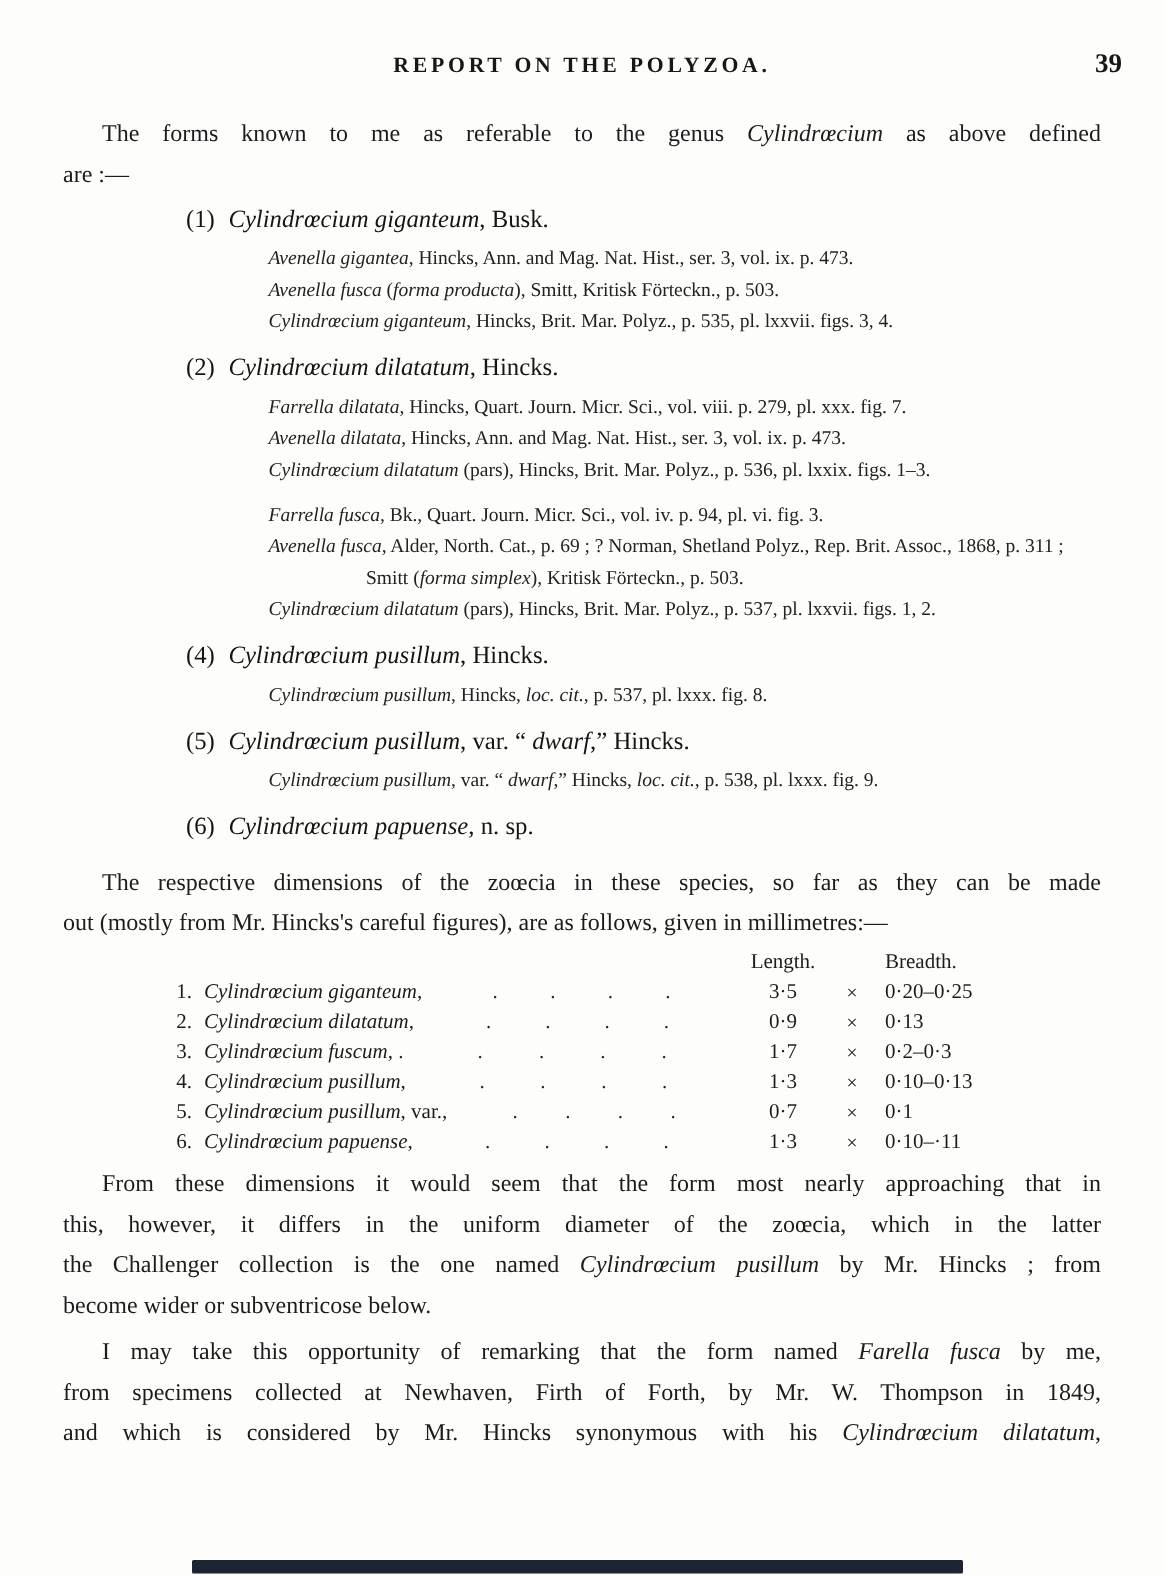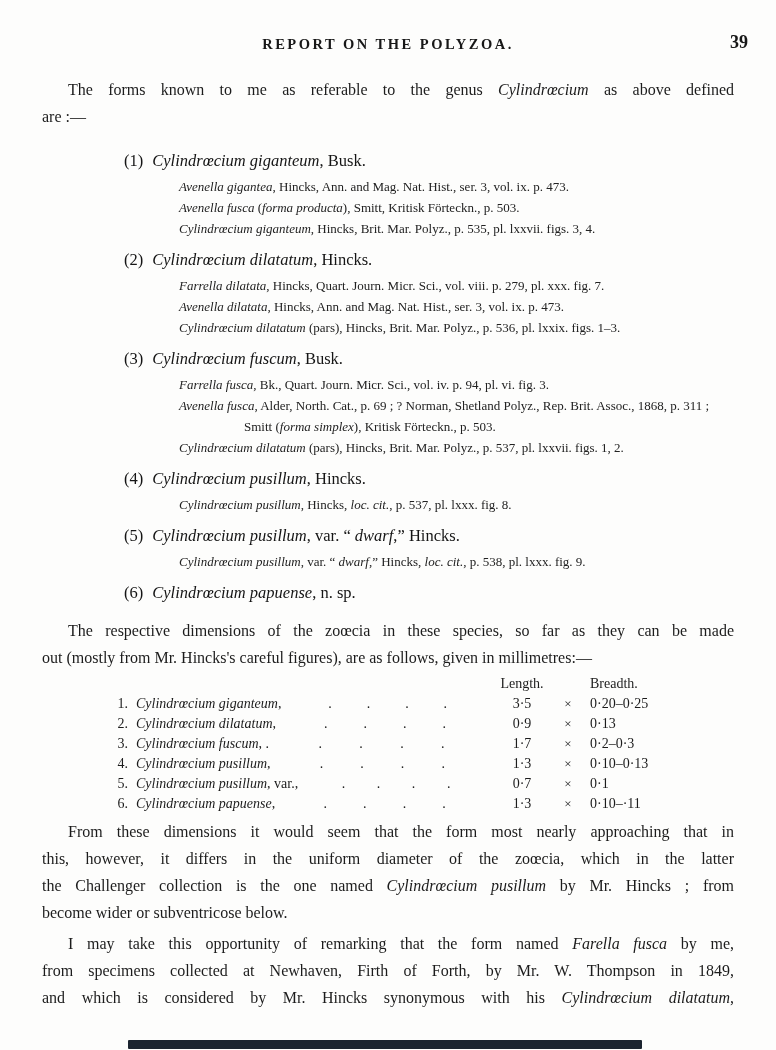--- a/index.html
+++ b/index.html
@@ -29,21 +29,21 @@
   
   .jline{
     font-size:16px;line-height:27px;
     text-align:justify;text-align-last:justify;
     color:#1c1c1c;
   }
   .jline.lastline{text-align-last:left;}
   .jline.firstline{text-indent:26px;}
   .jline i{font-style:italic;}
   
-  #species-list{margin-top:19px;}
+  #species-list{margin-top:4px;}
   .sp-entry{margin-bottom:9px;}
   .sp-heading{
     margin-left:82px;
     font-size:16.5px;line-height:24px;color:#151515;
   }
   .sp-heading .sp-num{display:inline-block;margin-right:9px;font-style:normal;}
   .sp-refs{margin-left:137px;margin-top:3px;}
   .ref-line{
     font-size:13px;line-height:21px;color:#222;
     margin-left:65px;text-indent:-65px;
@@ -98,21 +98,20 @@
       </div>
       <div class="sp-entry">
         <div class="sp-heading"><span class="sp-num">(2)</span><i>Cylindrœcium dilatatum</i><span>, Hincks.</span></div>
         <div class="sp-refs">
           <div class="ref-line"><i>Farrella dilatata</i><span>, Hincks, Quart. Journ. Micr. Sci., vol. viii. p. 279, pl. xxx. fig. 7.</span></div>
           <div class="ref-line"><i>Avenella dilatata</i><span>, Hincks, Ann. and Mag. Nat. Hist., ser. 3, vol. ix. p. 473.</span></div>
           <div class="ref-line"><i>Cylindrœcium dilatatum</i><span> (pars), Hincks, Brit. Mar. Polyz., p. 536, pl. lxxix. figs. 1–3.</span></div>
         </div>
       </div>
       <div class="sp-entry">
-        <div class="sp-heading"><span class="sp-num">(3)</span><i>Cylindrœcium fuscum</i><span>, Busk.</span></div>
         <div class="sp-refs">
           <div class="ref-line"><i>Farrella fusca</i><span>, Bk., Quart. Journ. Micr. Sci., vol. iv. p. 94, pl. vi. fig. 3.</span></div>
           <div class="ref-line"><i>Avenella fusca</i><span>, Alder, North. Cat., p. 69 ; ? Norman, Shetland Polyz., Rep. Brit. Assoc., 1868, p. 311 ; Smitt (</span><i>forma simplex</i><span>), Kritisk Förteckn., p. 503.</span></div>
           <div class="ref-line"><i>Cylindrœcium dilatatum</i><span> (pars), Hincks, Brit. Mar. Polyz., p. 537, pl. lxxvii. figs. 1, 2.</span></div>
         </div>
       </div>
       <div class="sp-entry">
         <div class="sp-heading"><span class="sp-num">(4)</span><i>Cylindrœcium pusillum</i><span>, Hincks.</span></div>
         <div class="sp-refs">
           <div class="ref-line"><i>Cylindrœcium pusillum</i><span>, Hincks, </span><i>loc. cit.</i><span>, p. 537, pl. lxxx. fig. 8.</span></div>

